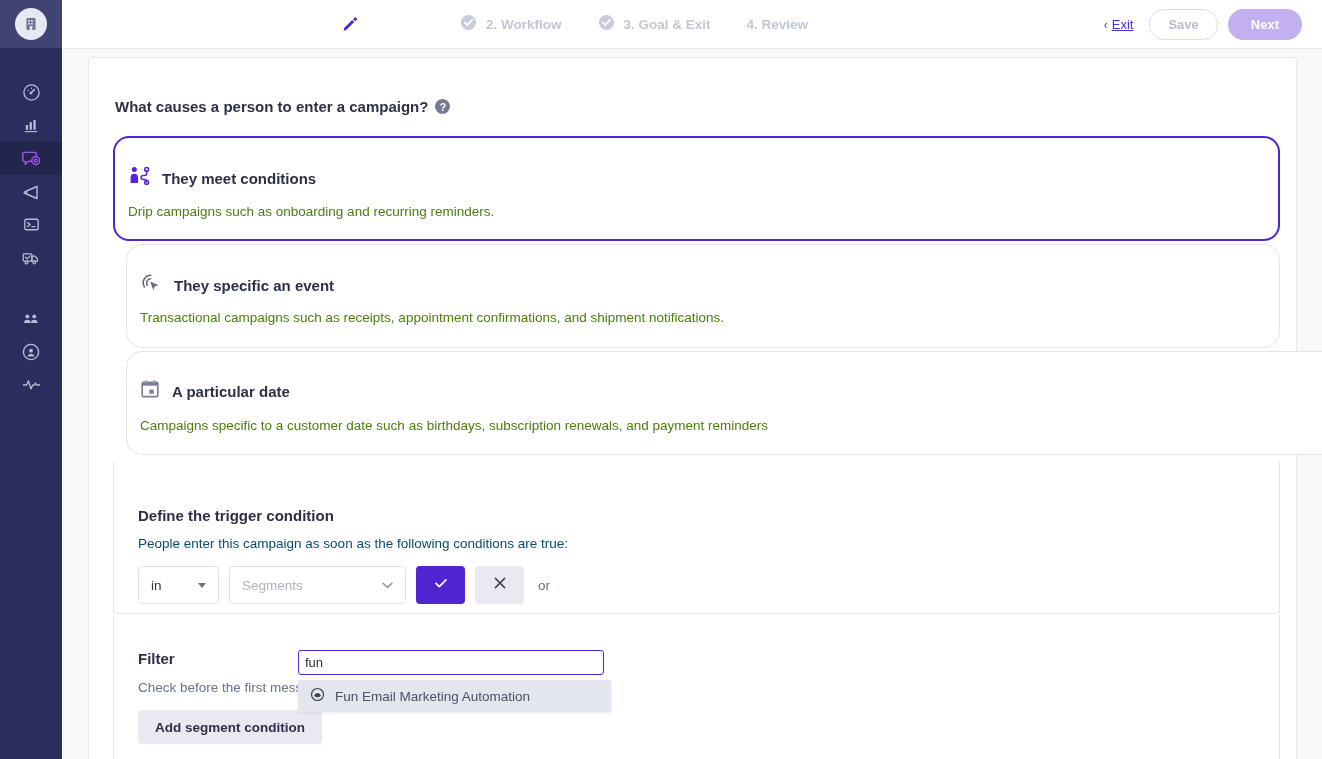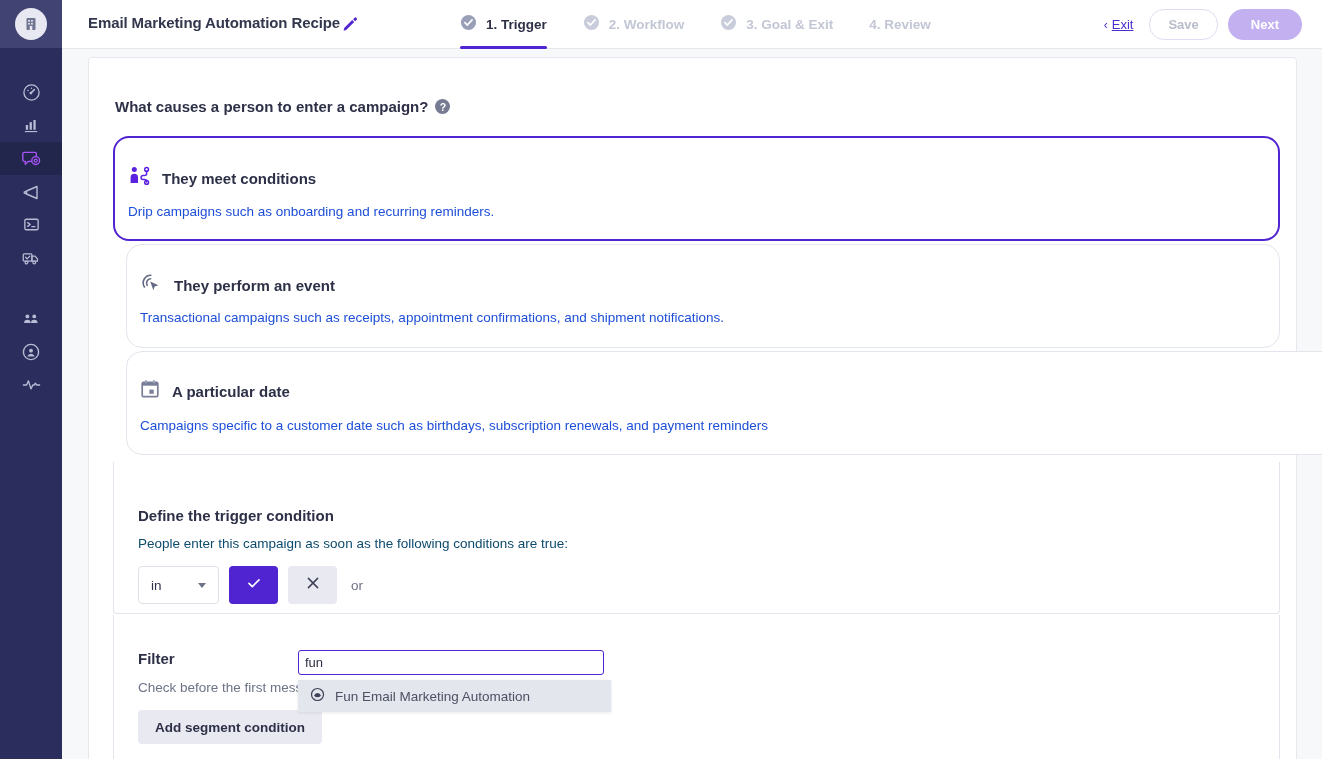--- a/index.html
+++ b/index.html
@@ -131,21 +131,21 @@
     cursor: pointer;
   }
   .opt-card.selected {
     border: 2px solid #5025d1;
   }
   .opt-head {
     display: flex; align-items: center; gap: 11px;
   }
   .opt-title { font-size: 15px; font-weight: bold; color: #2d3047; }
   .opt-card.selected .opt-title { color: #2d3047; }
-  .opt-desc { font-size: 13.5px; color: #1d4ed8; }
+  .opt-desc { font-size: 13.5px; color: #4d7c0f; }
 
   #opt1 { left: 24px; top: 78px; width: 1167px; height: 105px; }
   #opt1 .opt-head { position: absolute; left: 12px; top: 26px; }
   #opt1 .opt-desc { position: absolute; left: 13px; top: 66px; }
 
   #opt2 { left: 37px; top: 186px; width: 1154px; height: 104px; }
   #opt2 .opt-head { position: absolute; left: 12px; top: 26px; }
   #opt2 .opt-desc { position: absolute; left: 13px; top: 65px; }
 
   #opt3 { left: 37px; top: 293px; width: 1278px; height: 104px; }
@@ -366,40 +366,30 @@
       <span>
         <svg width="21" height="21" viewBox="0 0 22 20">
           <path d="M2.5 10.5 h3.4 L7.8 6.2 L10.4 14.6 L12.4 10.5 h1.6 L15 8.6 L16.3 10.5 h3.2" fill="none" stroke="#b9bcd4" stroke-width="1.4" stroke-linecap="round" stroke-linejoin="round"></path>
         </svg>
       </span>
     </div>
   </div>
 
   <div id="topbar">
 
-    <div id="doc-title">Email Marketing Automation Recipe</div>
 
     <span id="title-edit">
       <svg width="18" height="18" viewBox="0 0 18 18">
         <path d="M3.2 13.1 L11.2 5.1 L13.2 7.1 L5.2 15.1 L2.6 15.7 Z" fill="#5025d1"></path>
         <path d="M12.1 4.2 L13.6 2.7 a1.1 1.1 0 0 1 1.6 0 l0.5 0.5 a1.1 1.1 0 0 1 0 1.6 L14.2 6.3 Z" fill="#5025d1"></path>
       </svg>
     </span>
 
     <div id="steps">
 
-      <div class="step current">
-        <span class="dot">
-          <svg width="17" height="17" viewBox="0 0 18 18">
-            <circle cx="9" cy="9" r="8" fill="#9a9fb8"></circle>
-            <path d="M5.2 9.2 L7.8 11.7 L12.8 6.2" fill="none" stroke="#ffffff" stroke-width="1.8" stroke-linecap="round" stroke-linejoin="round"></path>
-          </svg>
-        </span>
-        <span class="lbl">1. Trigger</span>
-      </div>
 
       <div class="step done">
         <span class="dot">
           <svg width="17" height="17" viewBox="0 0 18 18">
             <circle cx="9" cy="9" r="8" fill="#c9ccda"></circle>
             <path d="M5.2 9.2 L7.8 11.7 L12.8 6.2" fill="none" stroke="#ffffff" stroke-width="1.8" stroke-linecap="round" stroke-linejoin="round"></path>
           </svg>
         </span>
         <span class="lbl">2. Workflow</span>
       </div>
@@ -455,21 +445,21 @@
 
       <div class="opt-card" id="opt2">
         <div class="opt-head">
           <span>
             <svg width="24" height="24" viewBox="0 0 24 24">
               <path d="M11.8 4.3 a7.6 7.6 0 0 0 -6.4 11.7" fill="none" stroke="#646a85" stroke-width="1.6" stroke-linecap="round"></path>
               <path d="M11.6 7.8 a4.2 4.2 0 0 0 -3.4 6.5" fill="none" stroke="#646a85" stroke-width="1.6" stroke-linecap="round"></path>
               <path d="M11.2 10.4 L19.4 14.2 L15.6 15.4 L14.4 19.2 Z" fill="#646a85"></path>
             </svg>
           </span>
-          <span class="opt-title">They perform an event</span>
+          <span class="opt-title">They specific an event</span>
         </div>
         <div class="opt-desc">Transactional campaigns such as receipts, appointment confirmations, and shipment notifications.</div>
       </div>
 
       <div class="opt-card" id="opt3">
         <div class="opt-head">
           <span>
             <svg width="22" height="22" viewBox="0 0 22 22">
               <rect x="3.2" y="4.4" width="15.6" height="14.2" rx="1.4" fill="none" stroke="#7a7f99" stroke-width="1.7"></rect>
               <rect x="3.2" y="4.4" width="15.6" height="3.3" fill="#7a7f99"></rect>
@@ -487,20 +477,28 @@
         <div id="cond-title">Define the trigger condition</div>
         <div id="cond-sub">People enter this campaign as soon as the following conditions are true:</div>
 
         <div id="cond-row">
 
           <div class="sel-box" id="op-select">
             <span>in</span>
             <span class="caret-tri"></span>
           </div>
 
+          <div class="sel-box" id="seg-select">
+            <span>Segments</span>
+            <span class="caret">
+              <svg width="11" height="7" viewBox="0 0 11 7">
+                <path d="M1 1.2 L5.5 5.6 L10 1.2" fill="none" stroke="#8a8fa3" stroke-width="1.4" stroke-linecap="round" stroke-linejoin="round"></path>
+              </svg>
+            </span>
+          </div>
 
           <div class="sq-btn" id="confirm-btn">
             <span>
               <svg width="16" height="16" viewBox="0 0 16 16">
                 <path d="M3 8.4 L6.3 11.6 L13 4.8" fill="none" stroke="#ffffff" stroke-width="1.7" stroke-linecap="round" stroke-linejoin="round"></path>
               </svg>
             </span>
           </div>
 
           <div class="sq-btn" id="cancel-btn">

